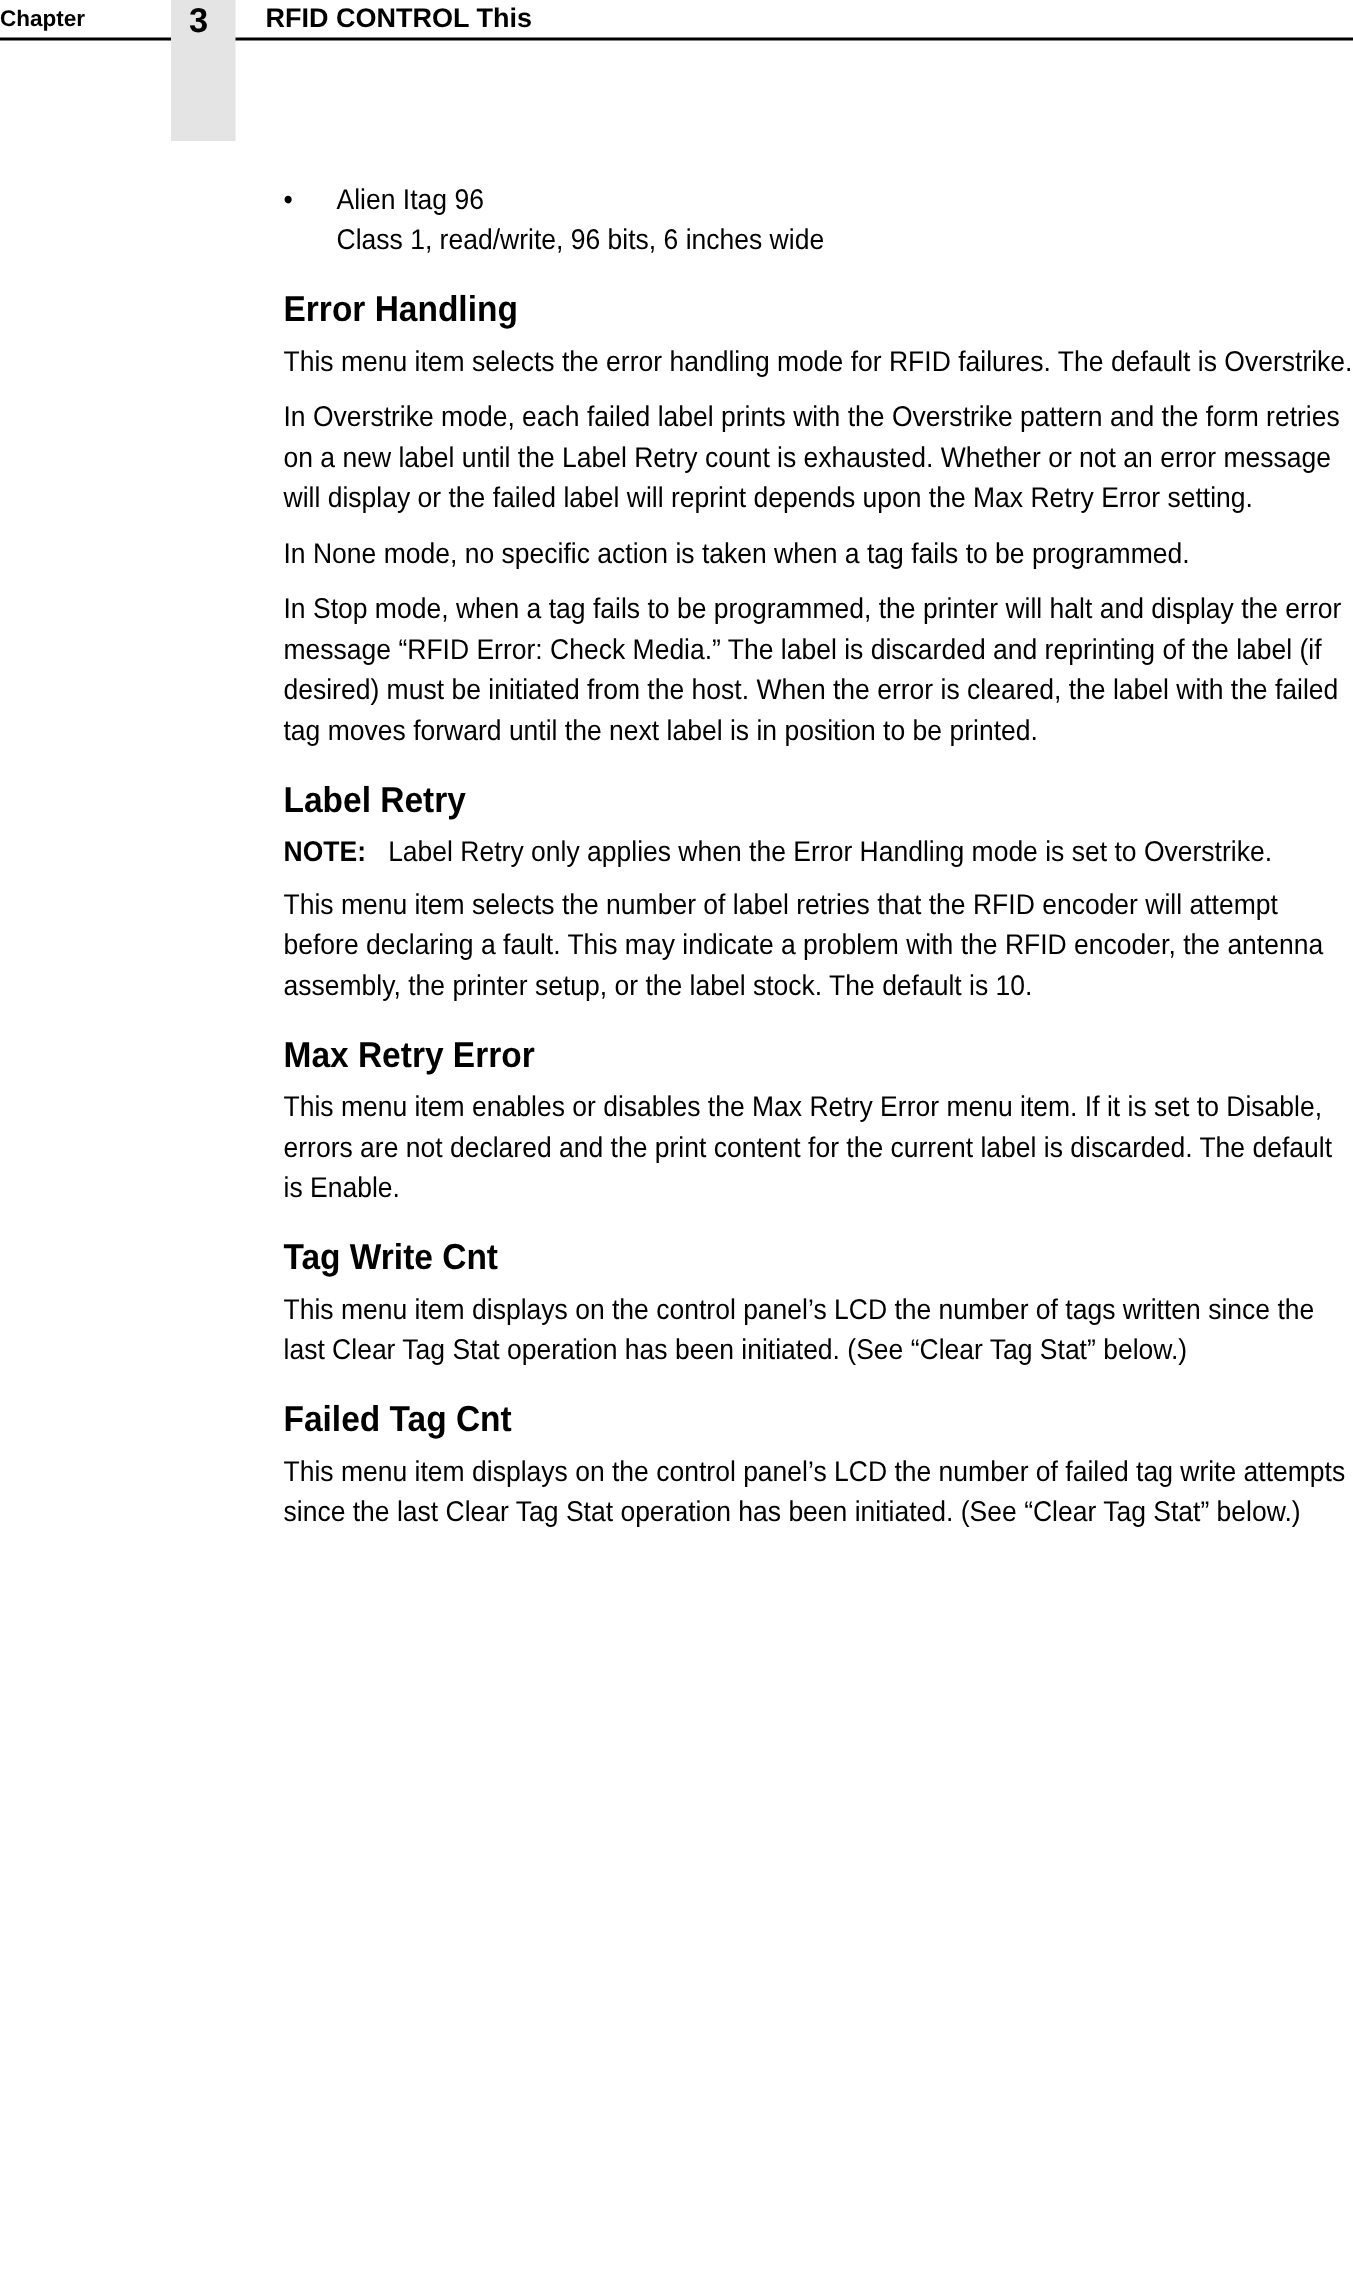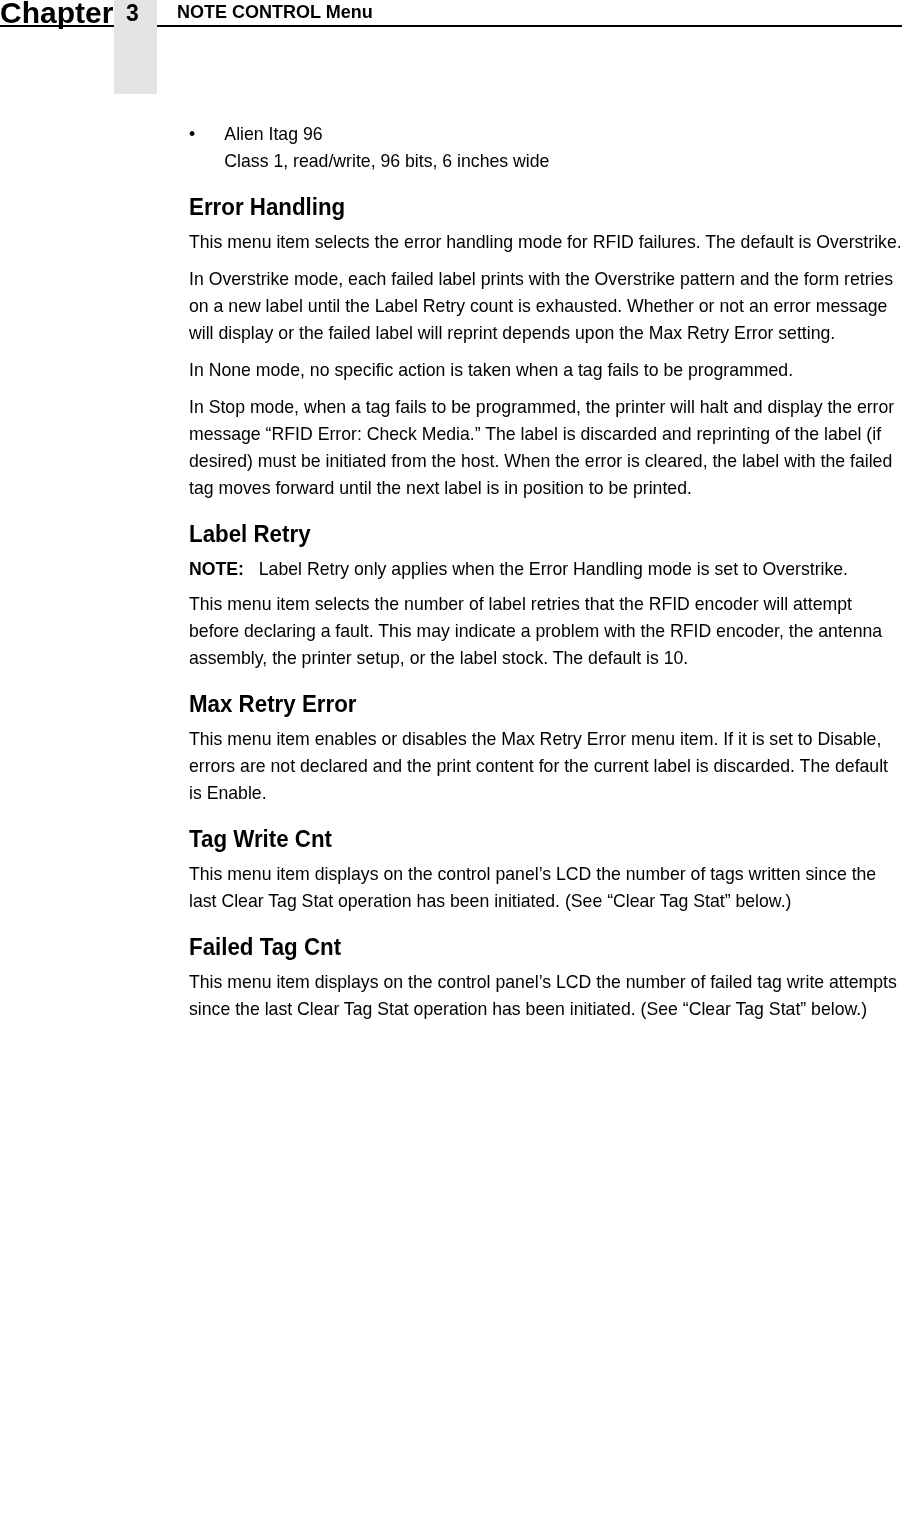--- a/index.html
+++ b/index.html
@@ -1,18 +1,18 @@
 <!DOCTYPE html>
 <html><head>
 <meta charset="utf-8">
 <style>
   html, body { margin: 0; padding: 0; background: #ffffff; }
   body { width: 902px; height: 1528px; position: relative; overflow: hidden;
          font-family: "Liberation Sans", sans-serif; color: #000; }
-  .hdr-chapter { position: absolute; left: 0; top: 0; font-weight: bold; font-size: 30px; line-height: 26px; }
+  .hdr-chapter { position: absolute; left: 0; top: 0; font-weight: bold; font-size: 15px; line-height: 26px; }
   .hdr-tab { position: absolute; left: 114px; top: 0; width: 43px; height: 94px; background: #e4e4e4; }
   .hdr-num { position: absolute; left: 126px; top: 0; font-weight: bold; font-size: 23px; line-height: 26px; }
   .hdr-title { position: absolute; left: 177px; top: 1px; font-weight: bold; font-size: 18px; line-height: 22px; }
   .rule-left { position: absolute; left: 0; top: 25px; width: 114px; height: 2px; background: #000; }
   .rule-right { position: absolute; left: 157px; top: 25px; width: 745px; height: 2px; background: #000; }
 
   .content { position: absolute; left: 189px; top: 120px; width: 716px; }
   .txt { font-size: 19px; line-height: 27px; transform-origin: left top; transform: scaleX(0.93); width: 770px; }
   .bullet-row { position: relative; padding-left: 38px; margin-bottom: 18px; }
   .bullet { position: absolute; left: 0; top: 0; }
@@ -22,21 +22,21 @@
   .note { position: relative; padding-left: 75px; margin-bottom: 8px; }
   .note-label { position: absolute; left: 0; top: 0; font-weight: bold; }
   .page-num { position: absolute; left: 2px; top: 1585px; font-size: 17px; line-height: 18px; }
 </style>
 </head>
 <body>
 
 <div class="hdr-tab"></div>
 <div class="hdr-chapter">Chapter</div>
 <div class="hdr-num">3</div>
-<div class="hdr-title">NOTE CONTROL Menu</div>
+<div class="hdr-title">RFID CONTROL This</div>
 <div class="rule-left"></div>
 <div class="rule-right"></div>
 
 <div class="content">
   <div class="txt">
     <div class="bullet-row">
       <span class="bullet">•</span>
       <div>Alien Itag 96</div>
       <div>Class 1, read/write, 96 bits, 6 inches wide</div>
     </div>

